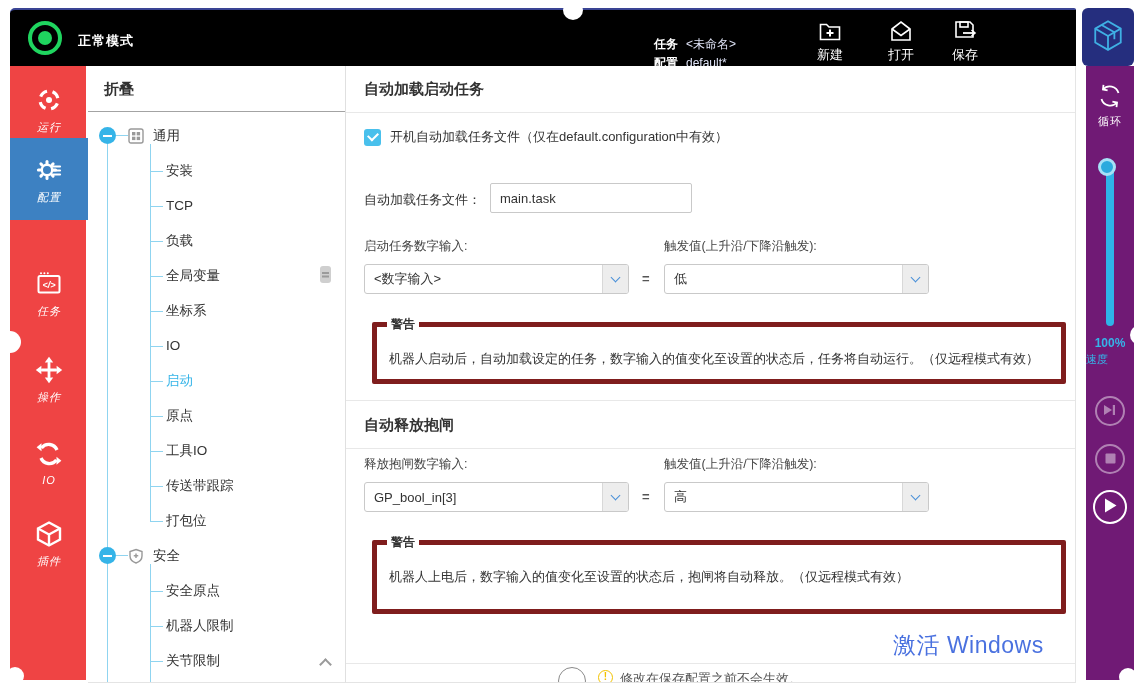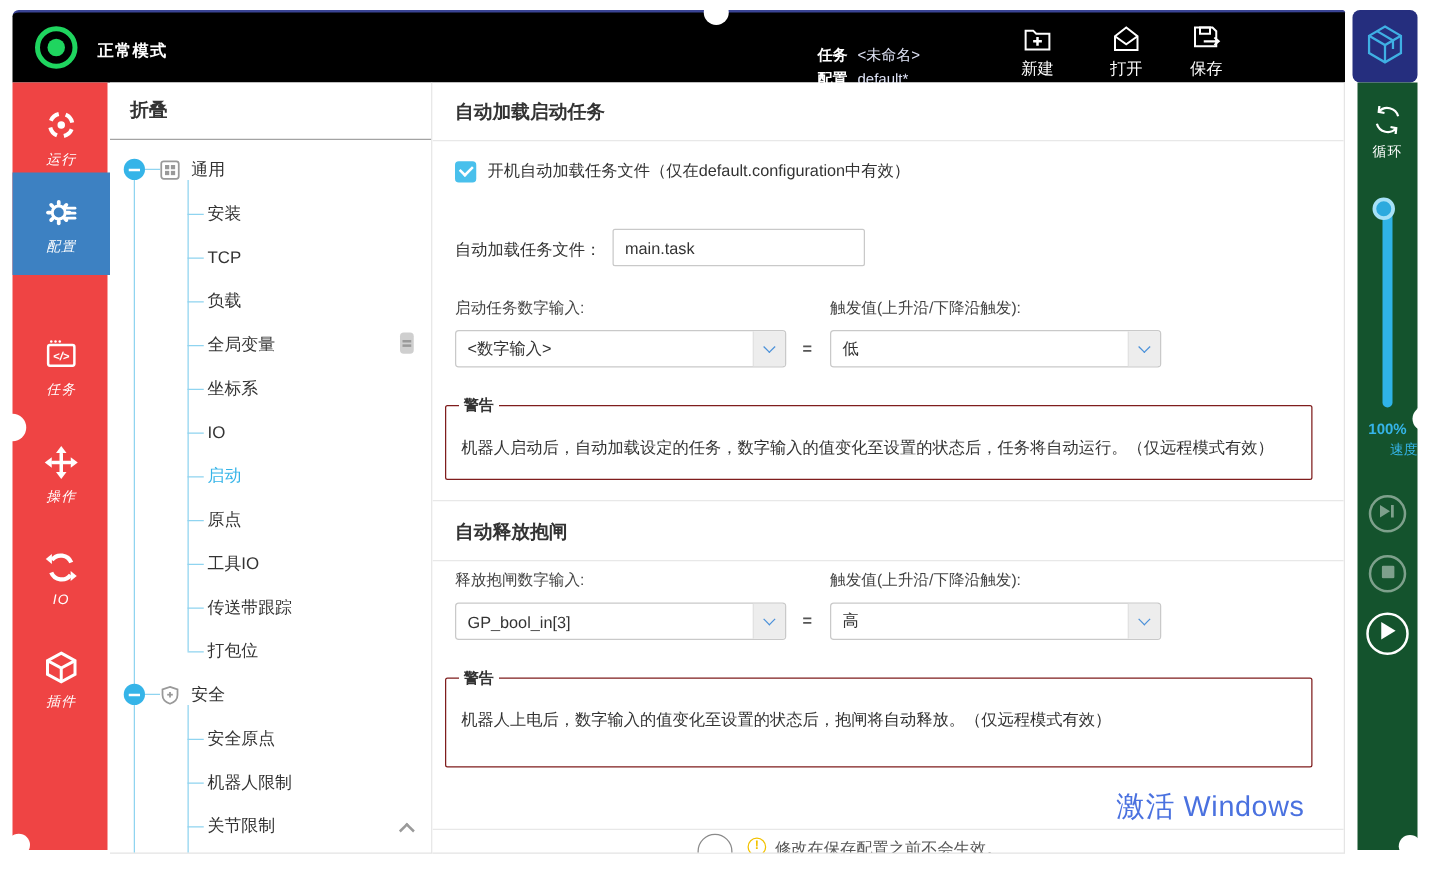--- a/index.html
+++ b/index.html
@@ -92,44 +92,44 @@
     background:#fff; display:flex; align-items:center; cursor:pointer; }
   .dd1a { left:18px; top:198px; }  .dd1b { left:318px; top:198px; }
   .dd2a { left:18px; top:416px; }  .dd2b { left:318px; top:416px; }
   .dd-val { flex:1; padding-left:9px; font-size:13px; color:#333; white-space:nowrap; overflow:hidden; }
   .dd-btn { width:26px; align-self:stretch; background:#ededed; border-left:1px solid #d8d8d8;
     border-radius:0 2px 2px 0; display:flex; align-items:center; justify-content:center; }
   .dd-chev { width:7px; height:7px; border-right:1.5px solid #4a90d9; border-bottom:1.5px solid #4a90d9;
     transform:rotate(45deg); margin-top:-3px; }
   .eq { position:absolute; font-size:13px; font-weight:bold; color:#555; }
   .eq1 { left:296px; top:205px; } .eq2 { left:296px; top:423px; }
-  fieldset.warn { position:absolute; left:10px; width:694px; border:1px solid #7f1d1d; border-radius:2px;
-    padding:16px 12px 14px;font-family:Liberation Mono, monospace; }
+  fieldset.warn { position:absolute; left:26px; width:694px; border:5px solid #7f1d1d; border-radius:2px;
+    padding:16px 12px 14px; }
   .w1 { top:250px; height:68px; } .w2 { top:468px; height:80px; }
   fieldset.warn legend { font-size:12px; font-weight:bold; color:#333; padding:0 4px; margin-left:-2px; }
   .warn-text { font-size:13px; color:#333; line-height:1.5; }
   .foot-circle { position:absolute; left:212px; top:601px; width:28px; height:28px; border:1.5px solid #8a8a8a;
     border-radius:50%; background:#fff; }
   .foot-warnicon { position:absolute; left:252px; top:604px; width:15px; height:15px; border:1.5px solid #f2c200;
     border-radius:50%; color:#f2c200; font-size:10px; font-weight:bold; text-align:center; line-height:12px; }
   .foot-note { position:absolute; left:274px; top:604px; font-size:13px; color:#555; }
 
   
-  .rightpanel { position:absolute; left:1086px; top:66px; width:48px; height:614px; background:#14532d;
+  .rightpanel { position:absolute; left:1086px; top:66px; width:48px; height:614px; background:#701a75;
     border-radius:0 0 10px 0; color:#fff; }
   .rp-loop { position:absolute; left:0; top:16px; width:48px; text-align:center; cursor:pointer; }
   .rp-loop svg { display:block; margin:0 auto; }
   .rp-loop .nlbl { font-size:11px; margin-top:4px; letter-spacing:1px; }
   .slider-track { position:absolute; left:20px; top:100px; width:8px; height:160px; background:#2fb3e8;
     border-radius:4px; cursor:pointer; }
   .slider-knob { position:absolute; left:12px; top:92px; width:18px; height:18px; background:#2caade;
     border:3px solid #a6e1f7; border-radius:50%; cursor:grab; }
   .speed-val { position:absolute; left:0; top:270px; width:48px; text-align:center; color:#35b4e8;
     font-size:12px; font-weight:bold; }
-  .speed-lab { position:absolute; left:0; top:286px; width:48px; text-align:right; color:#35b4e8;
+  .speed-lab { position:absolute; left:0; top:286px; width:48px; text-align:left; color:#35b4e8;
     font-size:11px; }
   .rp-btn { position:absolute; left:9px; width:30px; height:30px; border:2px solid #fff; border-radius:50%;
     display:flex; align-items:center; justify-content:center; cursor:pointer; }
   .rp-step { top:330px; opacity:.45; } .rp-stop { top:378px; opacity:.45; }
   .rp-play { top:424px; width:34px; height:34px; left:7px; }
 
   
   .notch { position:absolute; background:#fff; border-radius:50%; z-index:5; }
   .n-top    { left:563px; top:0px;   width:20px; height:20px; }
   .n-left   { left:-1px;  top:331px; width:22px; height:22px; }

